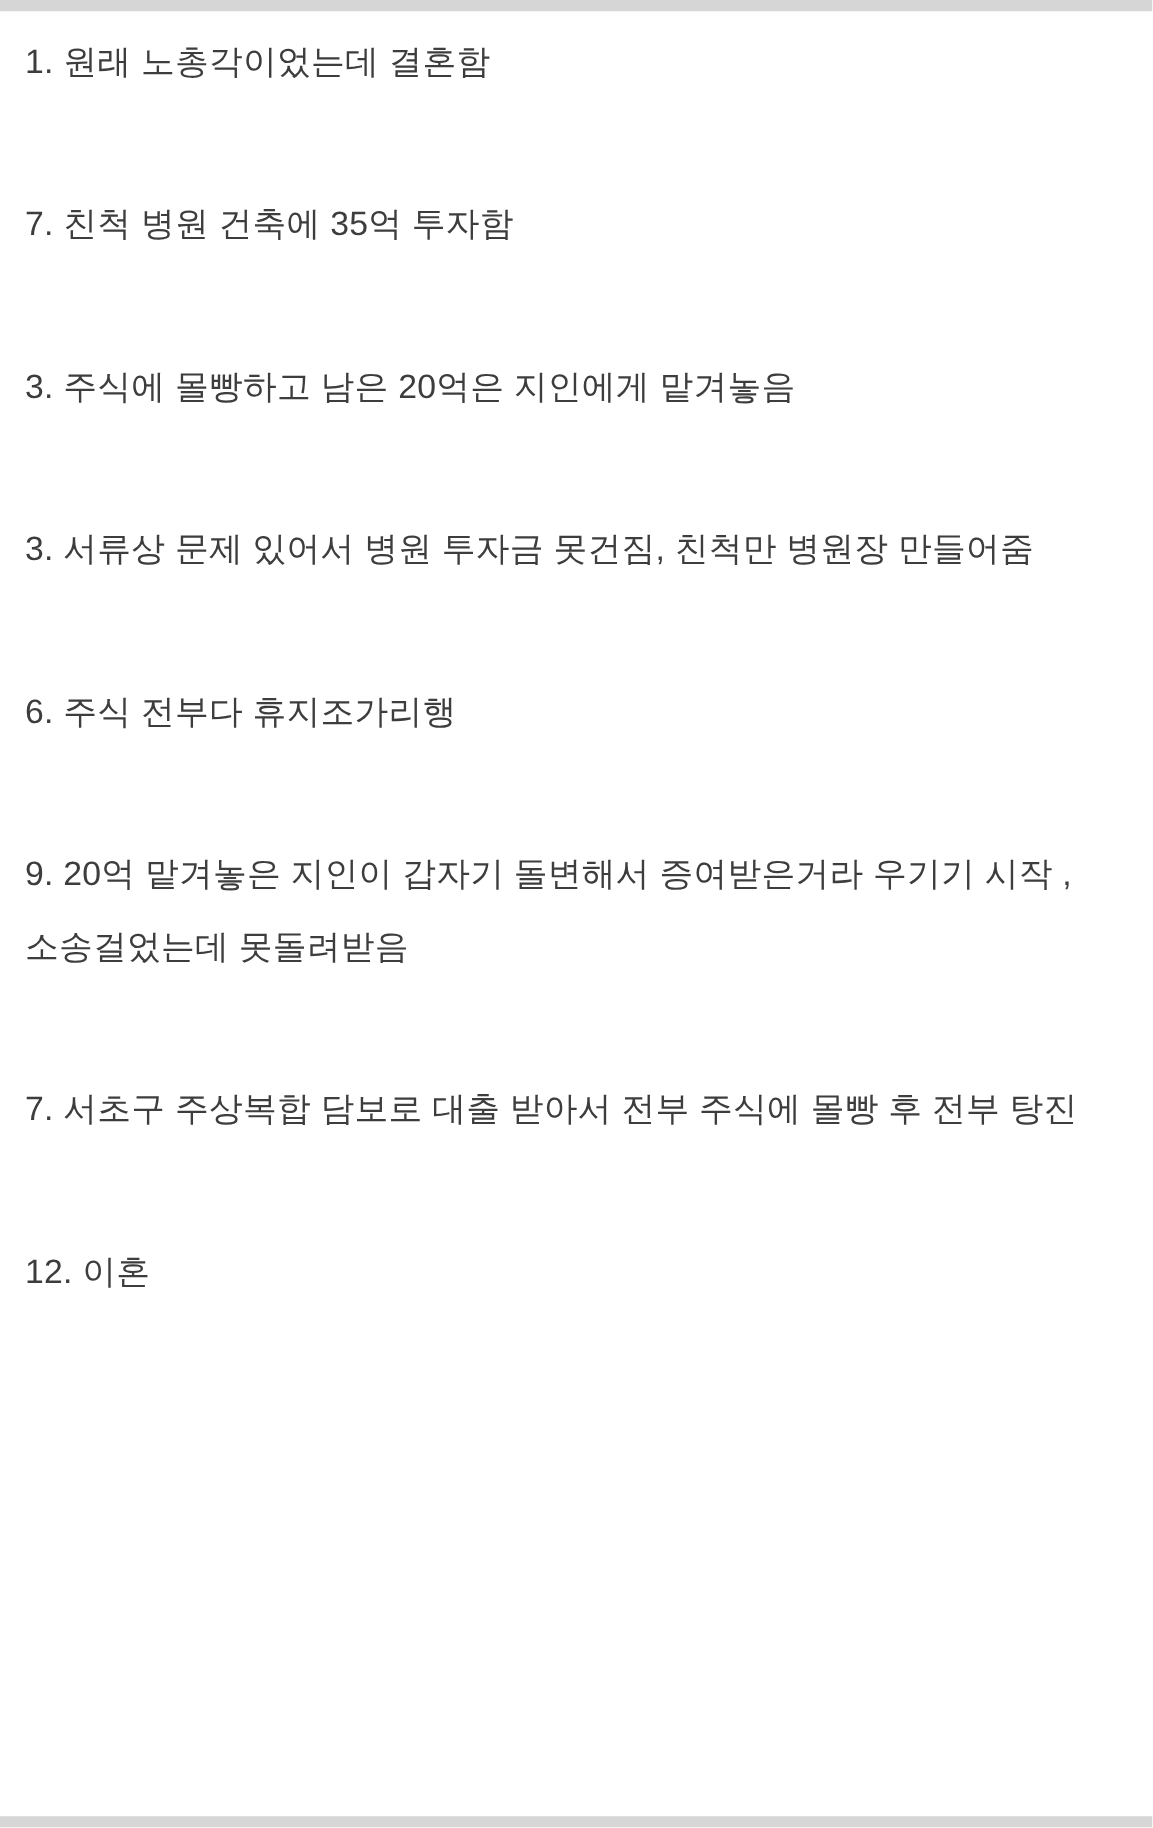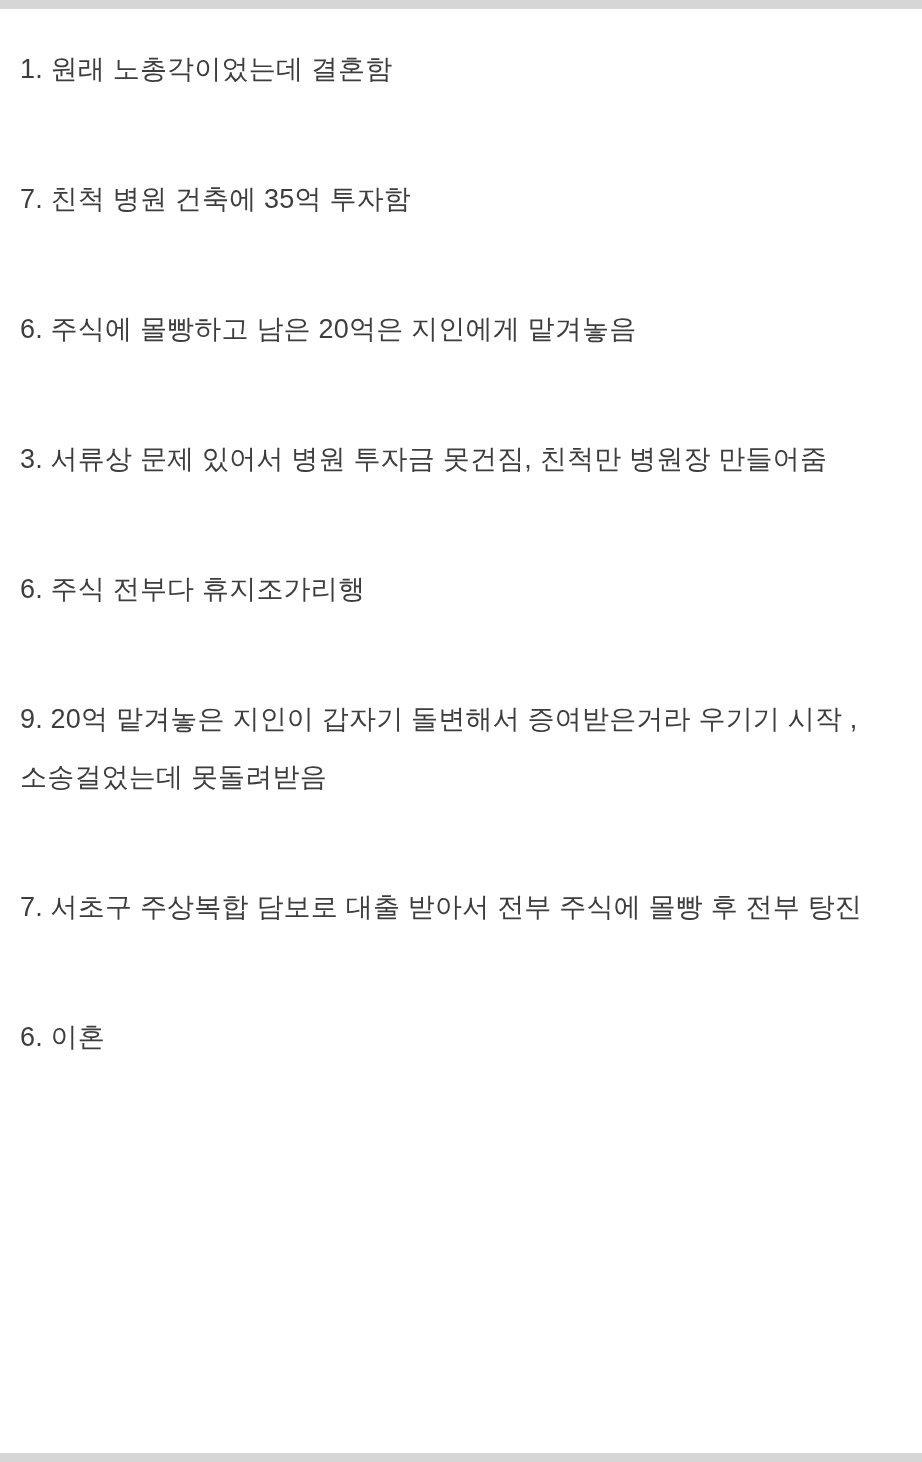--- a/index.html
+++ b/index.html
@@ -17,21 +17,21 @@
   .edge-bar {
     position: absolute;
     left: 0;
     width: 100%;
     height: 9px;
     background: var(--bar-color, #d6d6d6);
   }
   .edge-bar.top { top: 0; }
   .edge-bar.bottom { bottom: 0; }
   .content {
-    padding: 40px 20px 0 20px;
+    padding: 20px 20px 0 20px;
     color: var(--text-color, #3d3d3d);
   }
   .item {
     font-size: 27px;
     line-height: 58px;
     margin-bottom: 72px;
     letter-spacing: 0.2px;
     white-space: normal;
     word-break: keep-all;
   }
@@ -40,21 +40,21 @@
   .content .item:last-child { margin-bottom: 0; }
 </style>
 </head>
 <body style="--text-color: #3d3d3d; --bar-color: #d6d6d6; background: rgb(255, 255, 255);">
 
 <div class="edge-bar top"></div>
 
 <div class="content">
   <div class="item">1. 원래 노총각이었는데 결혼함</div>
   <div class="item">7. 친척 병원 건축에 35억 투자함</div>
-  <div class="item">6. 주식에 몰빵하고 남은 20억은 지인에게 맡겨놓음</div>
+  <div class="item">3. 주식에 몰빵하고 남은 20억은 지인에게 맡겨놓음</div>
   <div class="item">3. 서류상 문제 있어서 병원 투자금 못건짐, 친척만 병원장 만들어줌</div>
   <div class="item">6. 주식 전부다 휴지조가리행</div>
   <div class="item">9. 20억 맡겨놓은 지인이 갑자기 돌변해서 증여받은거라 우기기 시작 , 소송걸었는데 못돌려받음</div>
   <div class="item">7. 서초구 주상복합 담보로 대출 받아서 전부 주식에 몰빵 후 전부 탕진</div>
-  <div class="item">6. 이혼</div>
+  <div class="item">12. 이혼</div>
 </div>
 
 <div class="edge-bar bottom"></div>
 
 </body></html>

